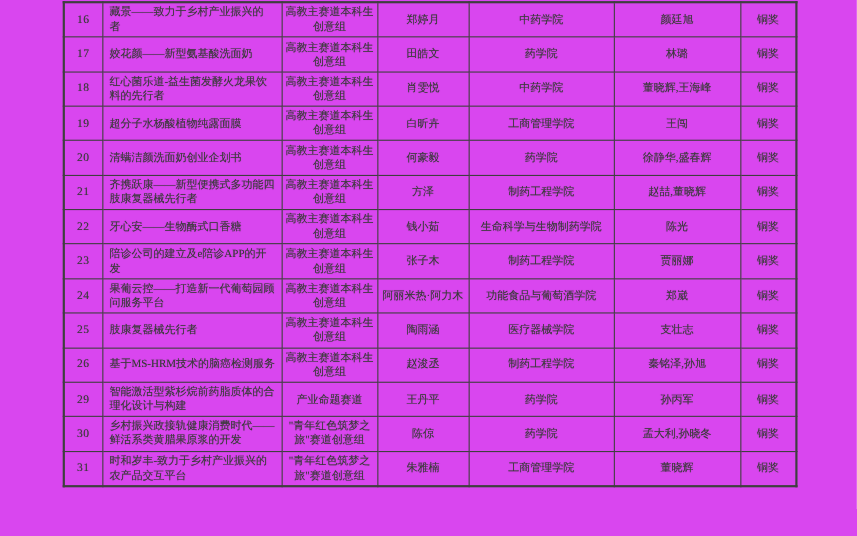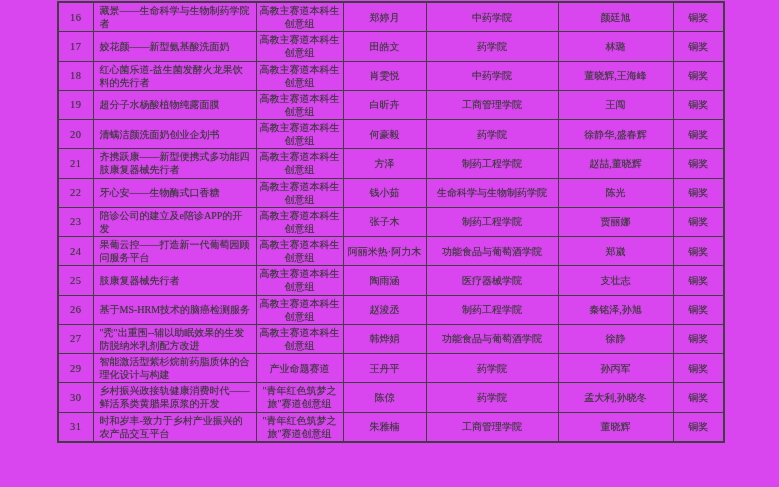--- a/index.html
+++ b/index.html
@@ -66,21 +66,21 @@
         <col style="width: 163px;">
         <col style="width: 87px;">
         <col style="width: 83px;">
         <col style="width: 132px;">
         <col style="width: 115px;">
         <col style="width: 51px;">
       </colgroup>
     <tbody>
         <tr>
           <td class="col-no">16</td>
-          <td class="col-project">藏景——生命科学与生物制药学院
+          <td class="col-project">藏景——致力于乡村产业振兴的
 者</td>
           <td class="col-track">高教主赛道本科生
 创意组</td>
           <td class="col-student">郑婷月</td>
           <td class="col-college">中药学院</td>
           <td class="col-advisor">颜廷旭</td>
           <td class="col-award">铜奖</td>
         </tr>
         <tr>
           <td class="col-no">17</td>
@@ -177,31 +177,20 @@
           <td class="col-award">铜奖</td>
         </tr>
         <tr>
           <td class="col-no">26</td>
           <td class="col-project">基于MS-HRM技术的脑癌检测服务</td>
           <td class="col-track">高教主赛道本科生
 创意组</td>
           <td class="col-student">赵浚丞</td>
           <td class="col-college">制药工程学院</td>
           <td class="col-advisor">秦铭泽,孙旭</td>
-          <td class="col-award">铜奖</td>
-        </tr>
-        <tr>
-          <td class="col-no">27</td>
-          <td class="col-project">"秃"出重围--辅以助眠效果的生发
-防脱纳米乳剂配方改进</td>
-          <td class="col-track">高教主赛道本科生
-创意组</td>
-          <td class="col-student">韩烨娟</td>
-          <td class="col-college">功能食品与葡萄酒学院</td>
-          <td class="col-advisor">徐静</td>
           <td class="col-award">铜奖</td>
         </tr>
         <tr>
           <td class="col-no">29</td>
           <td class="col-project">智能激活型紫杉烷前药脂质体的合
 理化设计与构建</td>
           <td class="col-track">产业命题赛道</td>
           <td class="col-student">王丹平</td>
           <td class="col-college">药学院</td>
           <td class="col-advisor">孙丙军</td>

